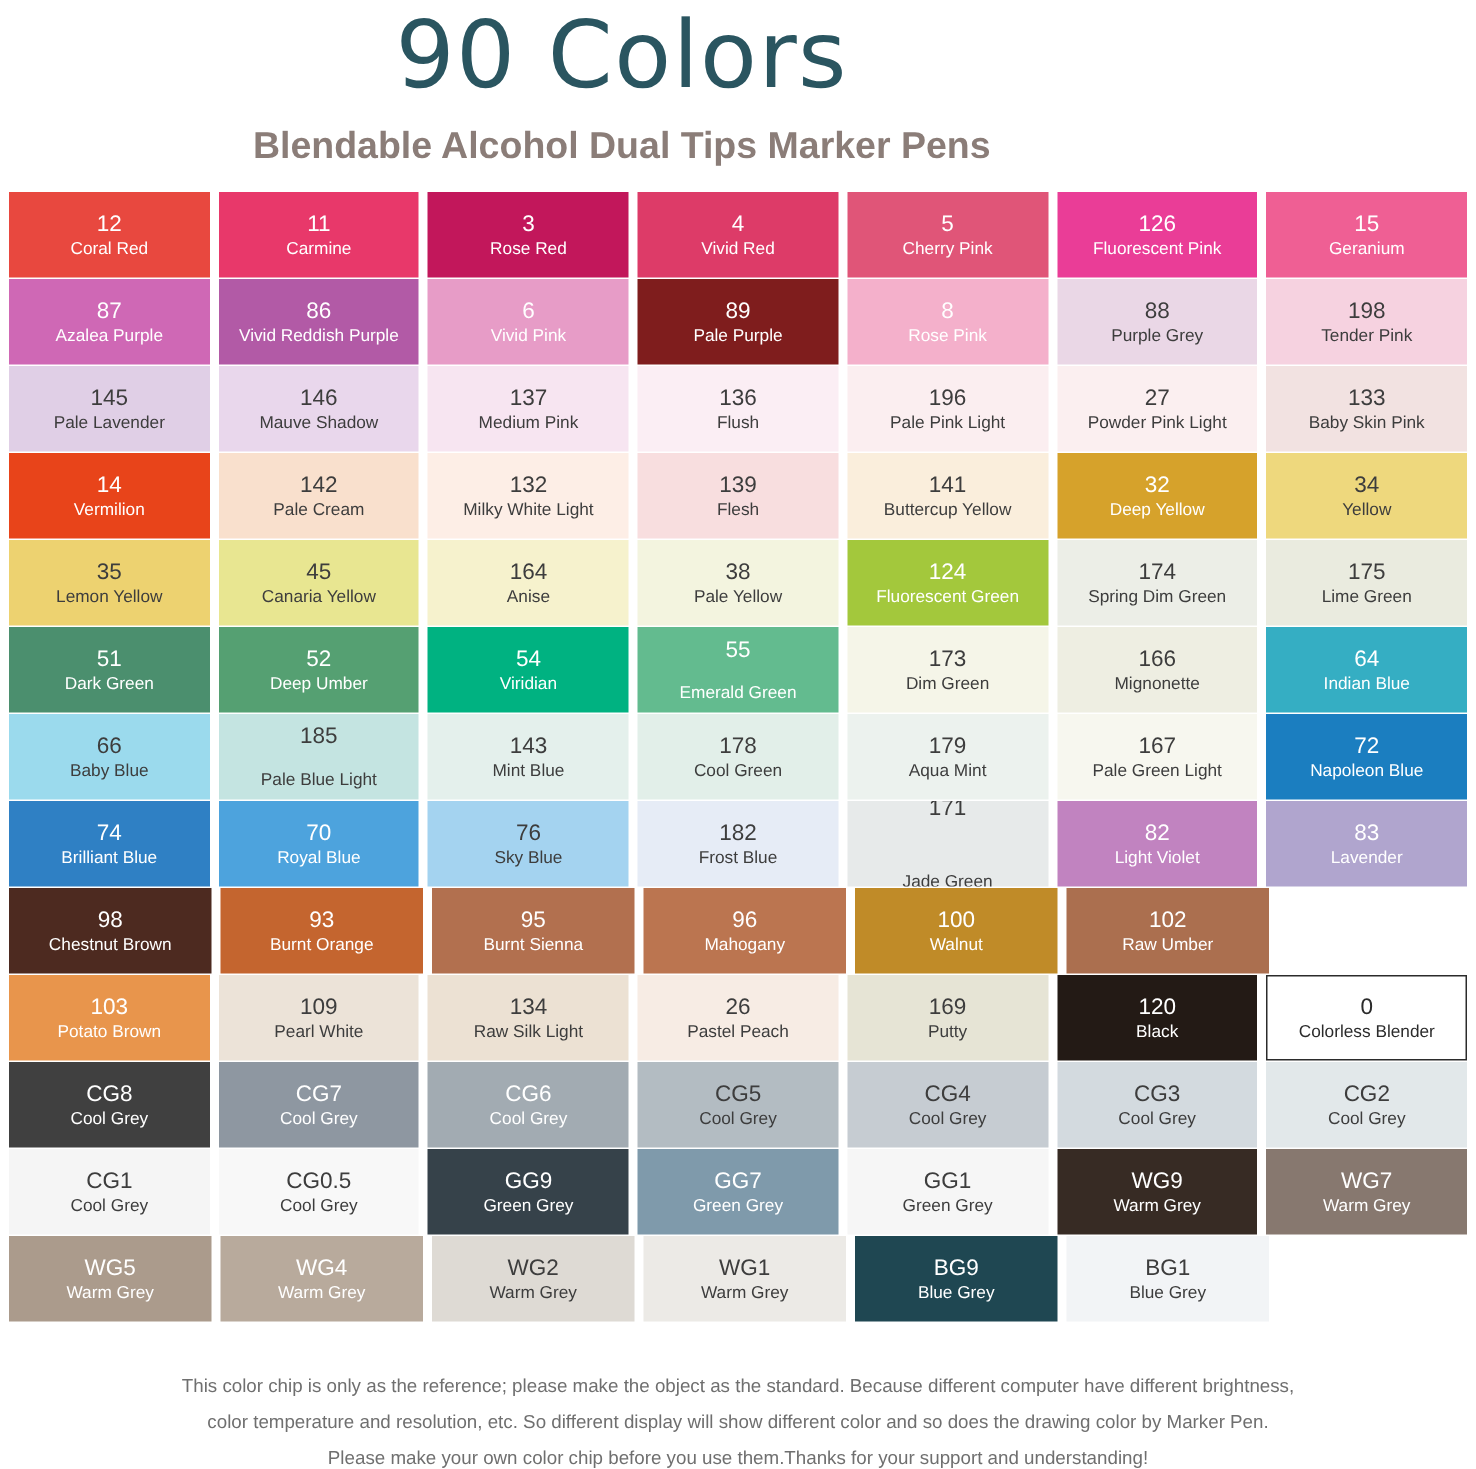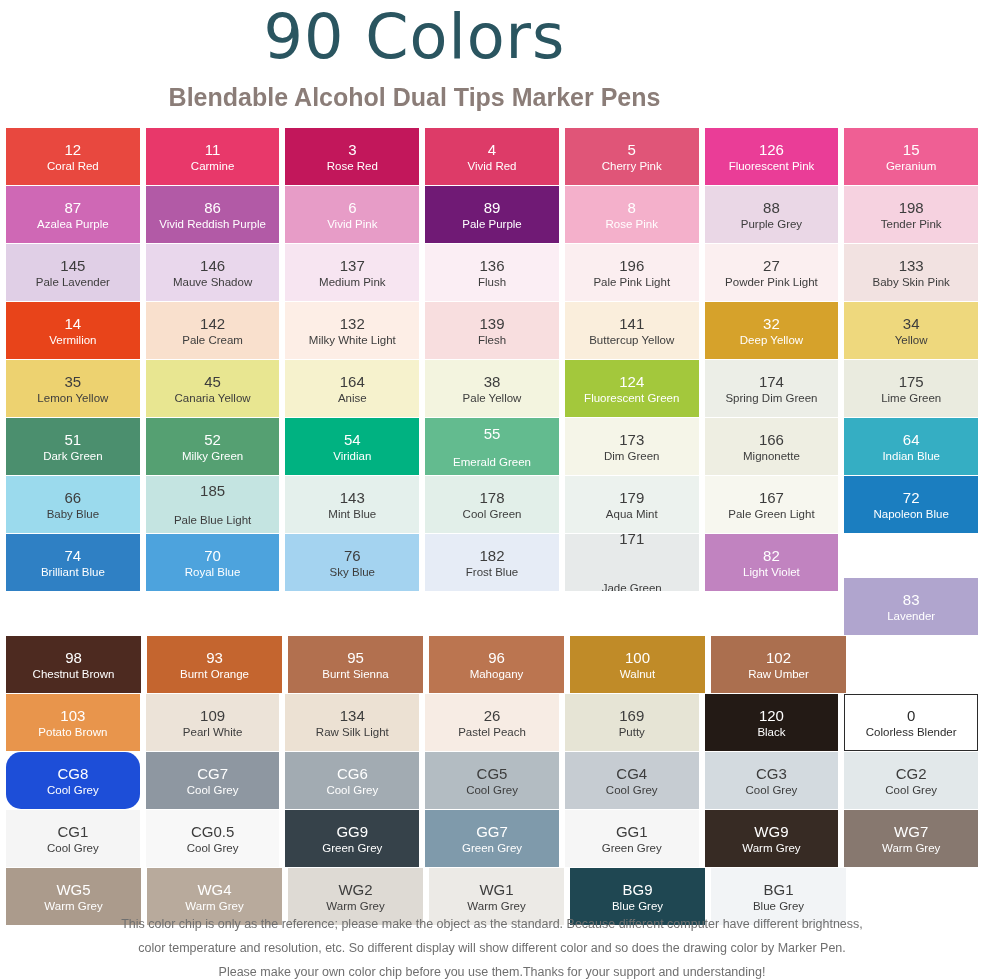--- a/index.html
+++ b/index.html
@@ -149,21 +149,21 @@
           <div class="nm">Azalea Purple</div>
         </div>
         <div class="swatch" style="background: rgb(178, 90, 166); color: rgb(255, 255, 255);">
           <div class="code">86</div>
           <div class="nm">Vivid Reddish Purple</div>
         </div>
         <div class="swatch" style="background: rgb(231, 156, 199); color: rgb(255, 255, 255);">
           <div class="code">6</div>
           <div class="nm">Vivid Pink</div>
         </div>
-        <div class="swatch" style="background: #701a75; color: rgb(255, 255, 255);">
+        <div class="swatch" style="background: #7f1d1d; color: rgb(255, 255, 255);">
           <div class="code">89</div>
           <div class="nm">Pale Purple</div>
         </div>
         <div class="swatch" style="background: rgb(244, 176, 203); color: rgb(255, 255, 255);">
           <div class="code">8</div>
           <div class="nm">Rose Pink</div>
         </div>
         <div class="swatch" style="background: rgb(234, 215, 230); color: rgb(61, 61, 61);">
           <div class="code">88</div>
           <div class="nm">Purple Grey</div>
@@ -263,21 +263,21 @@
           <div class="nm">Lime Green</div>
         </div>
       </div>
       <div class="row">
         <div class="swatch" style="background: rgb(75, 143, 110); color: rgb(255, 255, 255);">
           <div class="code">51</div>
           <div class="nm">Dark Green</div>
         </div>
         <div class="swatch" style="background: rgb(85, 160, 114); color: rgb(255, 255, 255);">
           <div class="code">52</div>
-          <div class="nm">Milky Green</div>
+          <div class="nm">Deep Umber</div>
         </div>
         <div class="swatch" style="background: rgb(0, 178, 129); color: rgb(255, 255, 255);">
           <div class="code">54</div>
           <div class="nm">Viridian</div>
         </div>
         <div class="swatch" style="background: rgb(99, 187, 143); color: rgb(255, 255, 255); gap: 12px;">
           <div class="code">55</div>
           <div class="nm">Emerald Green</div>
         </div>
         <div class="swatch" style="background: rgb(245, 245, 232); color: rgb(61, 61, 61);">
@@ -341,21 +341,21 @@
           <div class="nm">Frost Blue</div>
         </div>
         <div class="swatch" style="background: rgb(231, 234, 234); color: rgb(61, 61, 61); gap: 33px;">
           <div class="code">171</div>
           <div class="nm">Jade Green</div>
         </div>
         <div class="swatch" style="background: rgb(193, 131, 192); color: rgb(255, 255, 255);">
           <div class="code">82</div>
           <div class="nm">Light Violet</div>
         </div>
-        <div class="swatch" style="background: rgb(176, 165, 206); color: rgb(255, 255, 255); margin-top: 44px;">
+        <div class="swatch" style="background: rgb(176, 165, 206); color: rgb(255, 255, 255);">
           <div class="code">83</div>
           <div class="nm">Lavender</div>
         </div>
       </div>
       <div class="row">
         <div class="swatch" style="background: rgb(77, 42, 32); color: rgb(255, 255, 255);">
           <div class="code">98</div>
           <div class="nm">Chestnut Brown</div>
         </div>
         <div class="swatch" style="background: rgb(196, 101, 47); color: rgb(255, 255, 255);">
@@ -403,21 +403,21 @@
         <div class="swatch" style="background: rgb(35, 26, 21); color: rgb(255, 255, 255);">
           <div class="code">120</div>
           <div class="nm">Black</div>
         </div>
         <div class="swatch bordered" style="background: rgb(255, 255, 255); color: rgb(43, 43, 43);">
           <div class="code">0</div>
           <div class="nm">Colorless Blender</div>
         </div>
       </div>
       <div class="row">
-        <div class="swatch" style="background: #1d4ed8; color: rgb(255, 255, 255); border-radius: 15px;">
+        <div class="swatch" style="background: #404040; color: rgb(255, 255, 255);">
           <div class="code">CG8</div>
           <div class="nm">Cool Grey</div>
         </div>
         <div class="swatch" style="background: rgb(142, 151, 161); color: rgb(255, 255, 255);">
           <div class="code">CG7</div>
           <div class="nm">Cool Grey</div>
         </div>
         <div class="swatch" style="background: rgb(162, 171, 178); color: rgb(255, 255, 255);">
           <div class="code">CG6</div>
           <div class="nm">Cool Grey</div>

